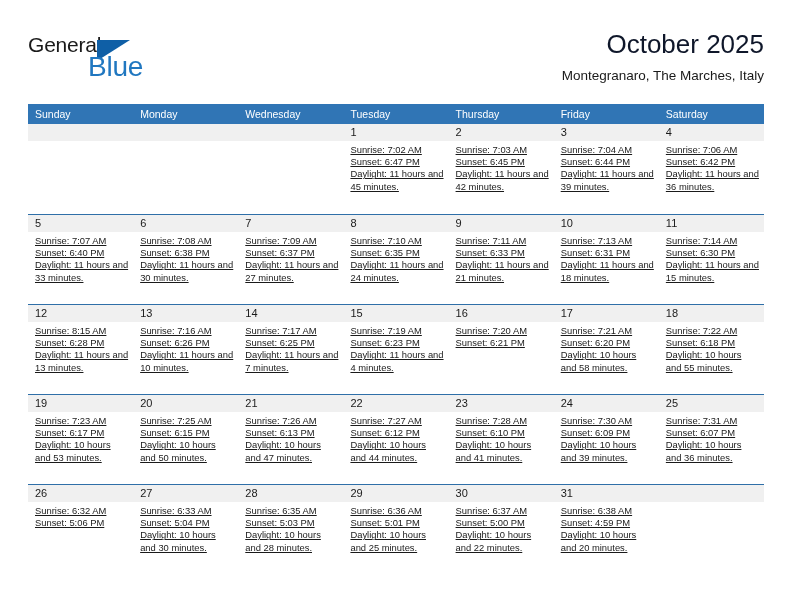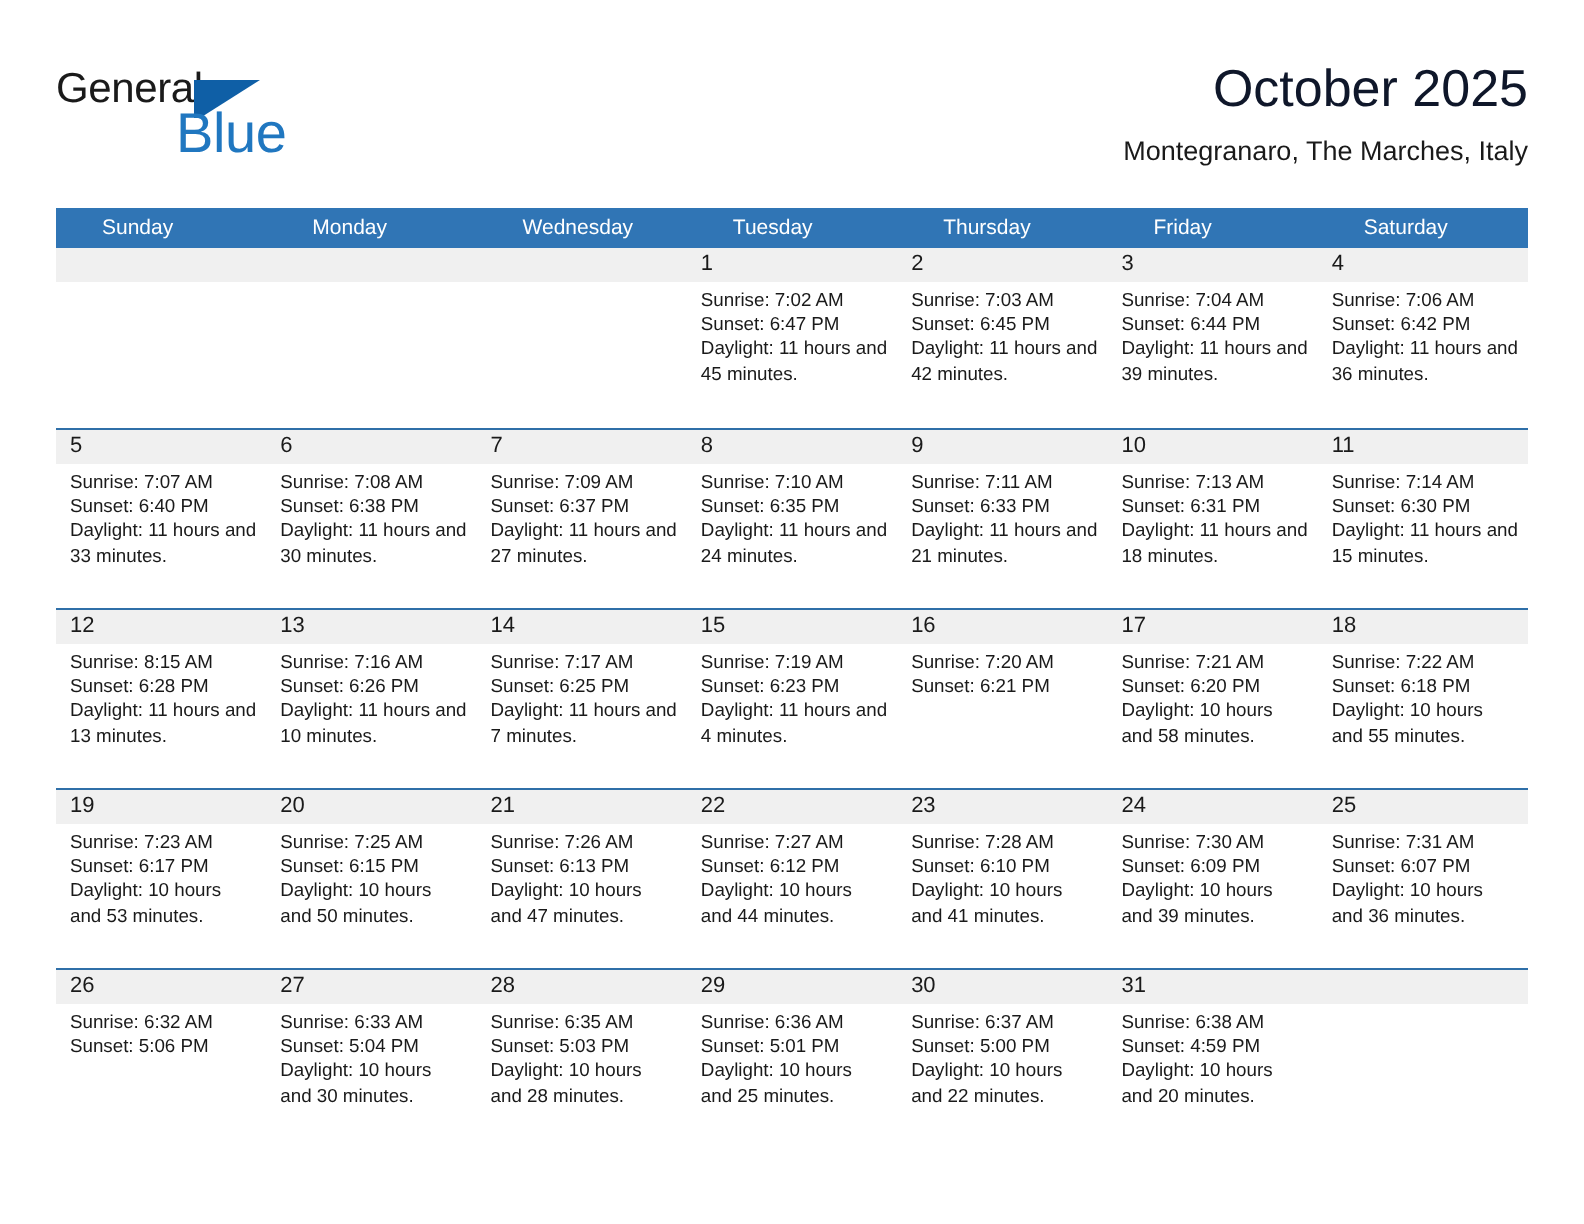--- a/index.html
+++ b/index.html
@@ -102,21 +102,21 @@
   .weekday-header {
     display: flex;
     background: #3075b5;
     height: 20px;
   }
   .weekday {
     flex: 1 1 0;
     color: #ffffff;
     font-size: 10.5px;
     line-height: 20px;
-    padding-left: 23px;
+    padding-left: 7px;
     white-space: nowrap;
     overflow: hidden;
   }
   .week-row {
     display: flex;
     border-top: 1.5px solid #2f6fa8;
     height: 90px;
   }
   .week-row.first { border-top: none; }
   .day-cell {
@@ -134,20 +134,21 @@
     line-height: 17px;
     color: #1a1a1a;
     padding-left: 7px;
   }
   .day-cell.empty .day-number { color: transparent; }
   .day-body {
     padding: 3px 5px 0 7px;
     font-size: 9.4px;
     line-height: 12.2px;
     color: #1a1a1a;
+    text-decoration: underline;
   }
   .day-body div { white-space: normal; }
 </style>
 </head>
 <body>
 
 <div class="page">
 
   <div class="header">
 

